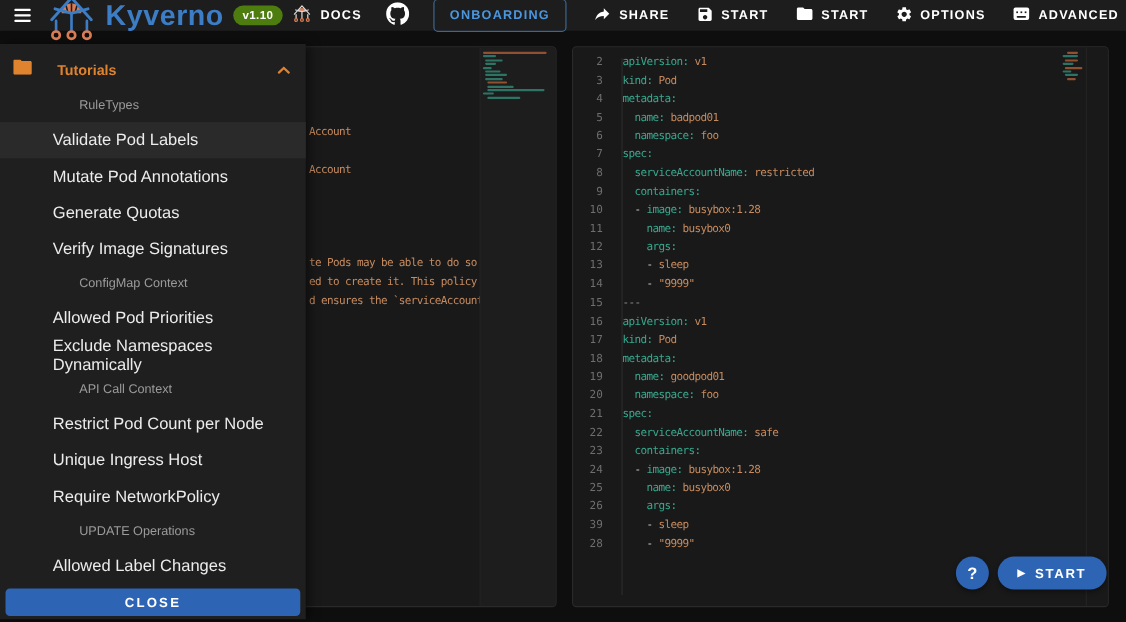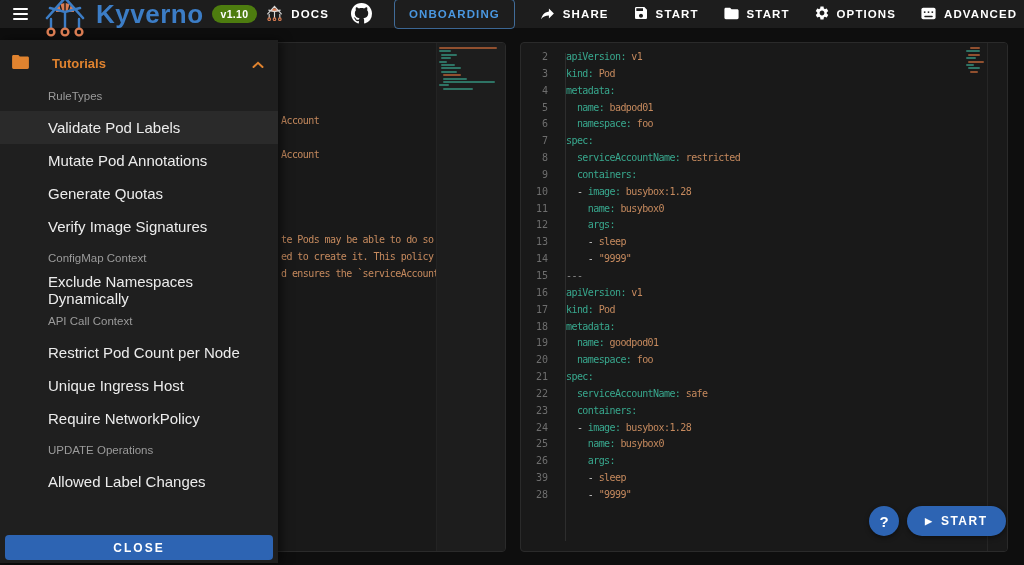--- a/index.html
+++ b/index.html
@@ -90,21 +90,21 @@
   .drawer-header { height:41px; display:flex; align-items:center; padding:6px 14px 0 12px; }
   .drawer-header .dh-label {
     margin-left:23px; color:var(--brand-orange); font-size:13px; font-weight:bold; flex:1;
   }
   .sb-item {
     height:33px; display:flex; align-items:center; padding-left:48px;
     font-size:15px; color:#ececec; cursor:pointer;
   }
   .sb-item.selected { background:#2a2a2a; }
   .sb-sub {
-    height:30px; display:flex; align-items:center; padding-left:48px;
+    height:30px; display:flex; align-items:center; padding-left:72px;
     font-size:11.5px; color:#9b9b9b;
   }
   .close-btn {
     position:absolute; left:5px; right:5px; bottom:3px; height:25px;
     background:var(--accent); border:none; border-radius:4px; color:#fff;
     font-family:inherit; font-size:12px; font-weight:bold; letter-spacing:2px;
     display:flex; align-items:center; justify-content:center; cursor:pointer;
   }
 </style>
 </head>
@@ -378,20 +378,21 @@
       </svg>
     </span>
   </div>
   <nav>
       <div class="sb-sub">RuleTypes</div>
       <div class="sb-item selected">Validate Pod Labels</div>
       <div class="sb-item">Mutate Pod Annotations</div>
       <div class="sb-item">Generate Quotas</div>
       <div class="sb-item">Verify Image Signatures</div>
       <div class="sb-sub">ConfigMap Context</div>
+      <div class="sb-item">Allowed Pod Priorities</div>
       <div class="sb-item">Exclude Namespaces Dynamically</div>
       <div class="sb-sub">API Call Context</div>
       <div class="sb-item">Restrict Pod Count per Node</div>
       <div class="sb-item">Unique Ingress Host</div>
       <div class="sb-item">Require NetworkPolicy</div>
       <div class="sb-sub">UPDATE Operations</div>
       <div class="sb-item">Allowed Label Changes</div>
     </nav>
   <button class="close-btn">CLOSE</button>
 </aside>

